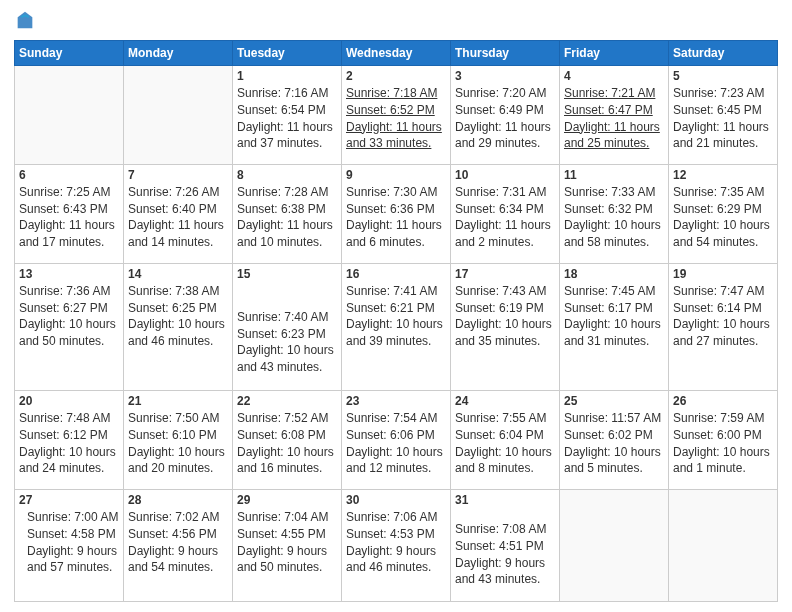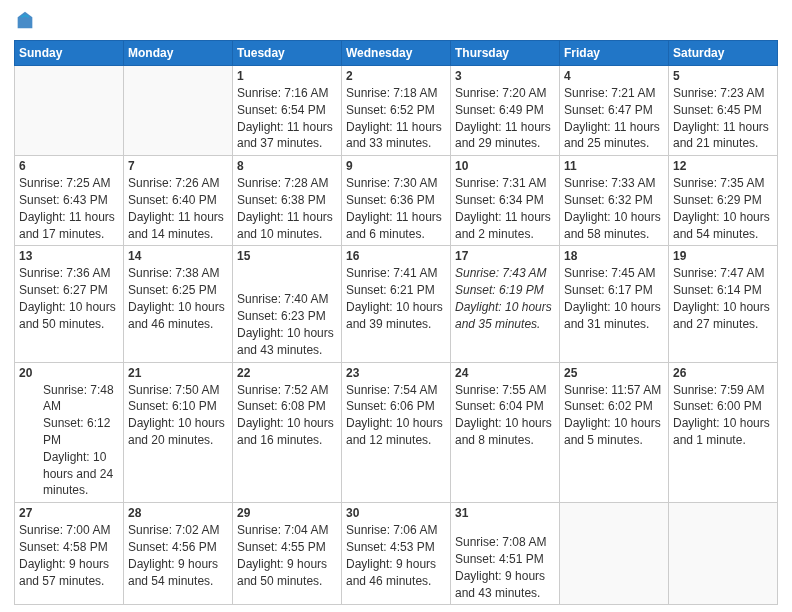--- a/index.html
+++ b/index.html
@@ -138,33 +138,33 @@
           <td class="empty"></td>
           <td class="empty"></td>
           <td>
             <span class="day-number">1</span>
             <div class="day-info" style="white-space: pre-line;">Sunrise: 7:16 AM
 Sunset: 6:54 PM
 Daylight: 11 hours and 37 minutes.</div>
           </td>
           <td>
             <span class="day-number">2</span>
-            <div class="day-info" style="white-space: pre-line;">Sunrise: 7:18 AM
+            <div class="day-info" style="white-space: pre-line; text-decoration: underline;">Sunrise: 7:18 AM
 Sunset: 6:52 PM
 Daylight: 11 hours and 33 minutes.</div>
           </td>
           <td>
             <span class="day-number">3</span>
             <div class="day-info" style="white-space: pre-line;">Sunrise: 7:20 AM
 Sunset: 6:49 PM
 Daylight: 11 hours and 29 minutes.</div>
           </td>
           <td>
             <span class="day-number">4</span>
-            <div class="day-info" style="white-space: pre-line;">Sunrise: 7:21 AM
+            <div class="day-info" style="white-space: pre-line; text-decoration: underline;">Sunrise: 7:21 AM
 Sunset: 6:47 PM
 Daylight: 11 hours and 25 minutes.</div>
           </td>
           <td>
             <span class="day-number">5</span>
             <div class="day-info" style="white-space: pre-line;">Sunrise: 7:23 AM
 Sunset: 6:45 PM
 Daylight: 11 hours and 21 minutes.</div>
           </td>
         </tr>
@@ -232,41 +232,41 @@
 Daylight: 10 hours and 43 minutes.</div>
           </td>
           <td>
             <span class="day-number">16</span>
             <div class="day-info" style="white-space: pre-line;">Sunrise: 7:41 AM
 Sunset: 6:21 PM
 Daylight: 10 hours and 39 minutes.</div>
           </td>
           <td>
             <span class="day-number">17</span>
-            <div class="day-info" style="white-space: pre-line; font-style: italic;">Sunrise: 7:43 AM
+            <div class="day-info" style="white-space: pre-line;">Sunrise: 7:43 AM
 Sunset: 6:19 PM
 Daylight: 10 hours and 35 minutes.</div>
           </td>
           <td>
             <span class="day-number">18</span>
             <div class="day-info" style="white-space: pre-line;">Sunrise: 7:45 AM
 Sunset: 6:17 PM
 Daylight: 10 hours and 31 minutes.</div>
           </td>
           <td>
             <span class="day-number">19</span>
             <div class="day-info" style="white-space: pre-line;">Sunrise: 7:47 AM
 Sunset: 6:14 PM
 Daylight: 10 hours and 27 minutes.</div>
           </td>
         </tr>
         <tr>
           <td>
             <span class="day-number">20</span>
-            <div class="day-info" style="white-space: pre-line; margin-left: 24px;">Sunrise: 7:48 AM
+            <div class="day-info" style="white-space: pre-line;">Sunrise: 7:48 AM
 Sunset: 6:12 PM
 Daylight: 10 hours and 24 minutes.</div>
           </td>
           <td>
             <span class="day-number">21</span>
             <div class="day-info" style="white-space: pre-line;">Sunrise: 7:50 AM
 Sunset: 6:10 PM
 Daylight: 10 hours and 20 minutes.</div>
           </td>
           <td>
@@ -296,21 +296,21 @@
           <td>
             <span class="day-number">26</span>
             <div class="day-info" style="white-space: pre-line;">Sunrise: 7:59 AM
 Sunset: 6:00 PM
 Daylight: 10 hours and 1 minute.</div>
           </td>
         </tr>
         <tr>
           <td>
             <span class="day-number">27</span>
-            <div class="day-info" style="white-space: pre-line;">Sunrise: 7:00 AM
+            <div class="day-info" style="white-space: pre-line; margin-left: 8px;">Sunrise: 7:00 AM
 Sunset: 4:58 PM
 Daylight: 9 hours and 57 minutes.</div>
           </td>
           <td>
             <span class="day-number">28</span>
             <div class="day-info" style="white-space: pre-line;">Sunrise: 7:02 AM
 Sunset: 4:56 PM
 Daylight: 9 hours and 54 minutes.</div>
           </td>
           <td>

